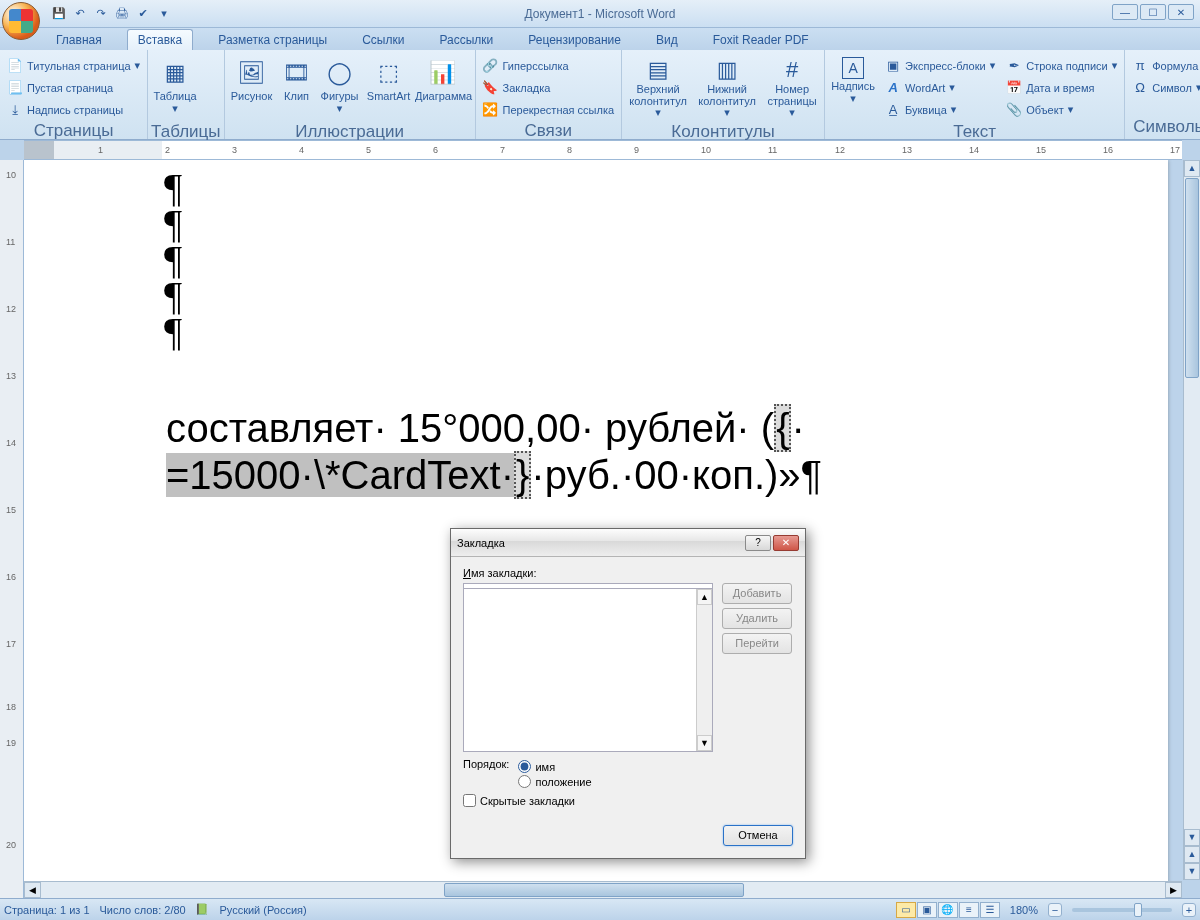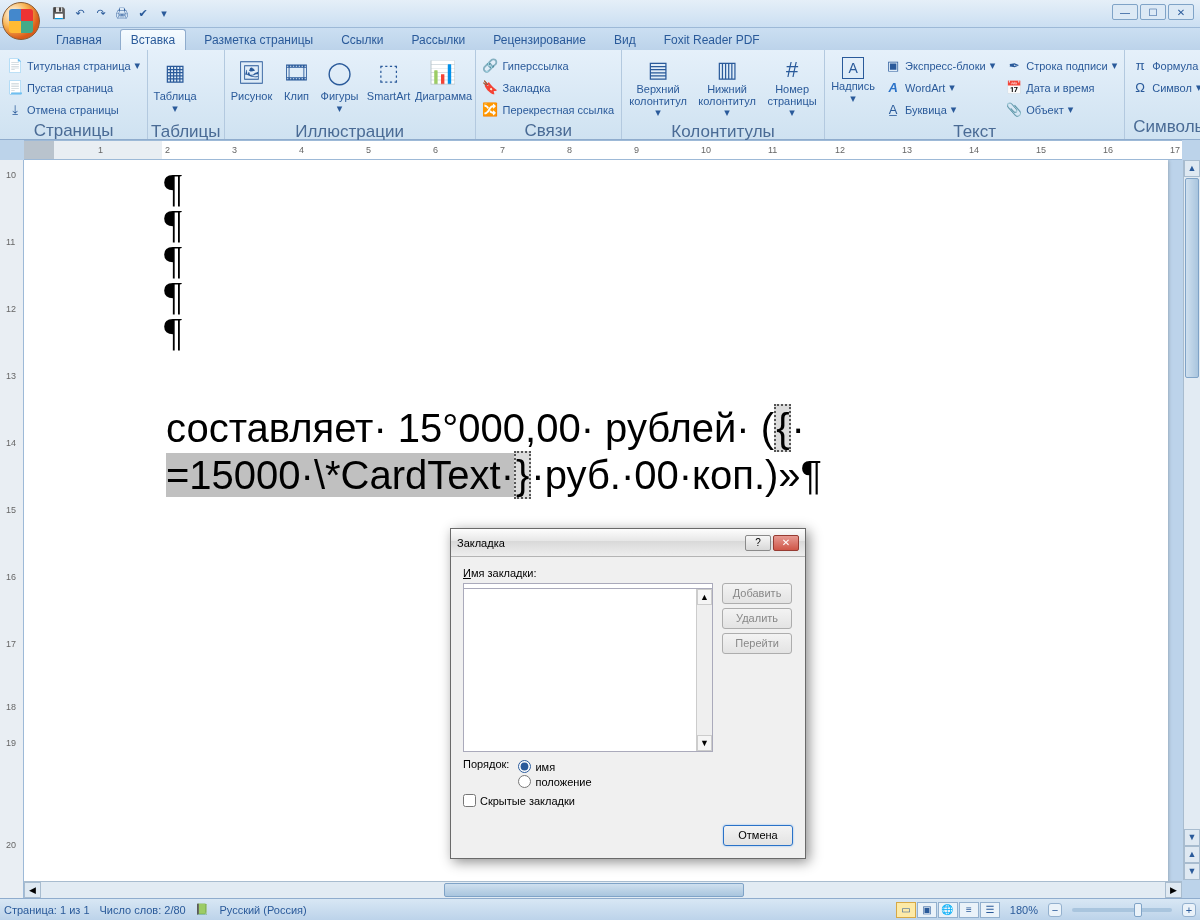--- a/index.html
+++ b/index.html
@@ -9,21 +9,21 @@
 .titlebar { height: 28px; background: linear-gradient(to bottom, #e5eff8, #cbdff2); display: flex; align-items: center; border-bottom: 1px solid #9db9d7; position: relative; }
 .office-btn { width: 38px; height: 38px; position: absolute; left: 2px; top: 2px; background: radial-gradient(circle at 30% 30%, #fff, #f7b24f 40%, #d95b1a 70%); border-radius: 50%; border: 1px solid #8a5a2e; z-index: 5; }
 .office-btn::after { content:""; position:absolute; inset:6px; background: conic-gradient(#e33 0 25%, #4a8 0 50%, #fb3 0 75%, #48c 0); border-radius:3px; }
 .qat { display: flex; gap: 3px; margin-left: 50px; align-items: center; }
 .qat .qbtn { width: 18px; height: 18px; display:flex; align-items:center; justify-content:center; color:#2a5a9a; border-radius:2px; }
 .titletext { position: absolute; left:0; right:0; text-align:center; color:#4a6b95; font-size:12px; pointer-events:none; }
 .winbtns { position:absolute; right:6px; top:4px; display:flex; gap:2px; }
 .winbtn { width:26px; height:16px; border:1px solid #7fa3c7; background:#dce9f5; border-radius:2px; display:flex; align-items:center; justify-content:center; color:#2a5a9a; font-size:10px; }
 
 
-.tabs { height: 22px; background: linear-gradient(to bottom, #cbdff2, #bcd3ea); display:flex; align-items:flex-end; padding-left: 46px; gap:8px; }
+.tabs { height: 22px; background: linear-gradient(to bottom, #cbdff2, #bcd3ea); display:flex; align-items:flex-end; padding-left: 46px; gap:15px; }
 .tab { padding: 3px 10px 3px; color:#2a5a9a; font-size:12px; border-top-left-radius:3px; border-top-right-radius:3px; }
 .tab.active { background: linear-gradient(to bottom, #f5fbff, #e5f0fa); border:1px solid #8faccd; border-bottom:none; color:#2a5a9a; }
 
 
 .ribbon { height: 90px; background: linear-gradient(to bottom, #e5f0fa, #cfe2f1); border-bottom:1px solid #8faccd; display:flex; }
 .group { border-right:1px solid #b3c9df; display:flex; flex-direction:column; height:100%; padding:2px 3px 0; }
 .group-body { flex:1; display:flex; align-items:flex-start; gap:3px; padding-top:3px; }
 .group-label { text-align:center; color:#4a6b95; font-size:17px; padding:1px 0 2px; }
 .rbtn { display:flex; flex-direction:column; align-items:center; justify-content:flex-start; width:48px; height:66px; padding:2px; border-radius:3px; color:#2a5a9a; font-size:11px; text-align:center; line-height:1.05; }
 .rbtn .ic { width:32px; height:32px; margin-bottom:2px; display:flex; align-items:center; justify-content:center; font-size:22px; }
@@ -100,20 +100,21 @@
 <div class="titlebar">
   <div class="office-btn"></div>
   <div class="qat">
     <div class="qbtn">💾</div>
     <div class="qbtn">↶</div>
     <div class="qbtn">↷</div>
     <div class="qbtn">🖨</div>
     <div class="qbtn">✔</div>
     <div class="qbtn">▾</div>
   </div>
+  <div class="titletext">Документ1 - Microsoft Word</div>
   <div class="winbtns">
     <div class="winbtn">—</div>
     <div class="winbtn">☐</div>
     <div class="winbtn">✕</div>
   </div>
 </div>
 
 <div class="tabs">
   <div class="tab">Главная</div>
   <div class="tab active">Вставка</div>
@@ -129,21 +130,21 @@
   <div class="group">
     <div class="group-body">
       <div class="smallstack">
         <div class="sbtn"><span class="sic">📄</span><span>Титульная страница</span> ▾</div>
         <div class="sbtn">
             <span class="sic">📃</span>
             <span>Пустая страница</span>
           </div>
         <div class="sbtn">
             <span class="sic">⤓</span>
-            <span>Отмена страницы</span>
+            <span>Надпись страницы</span>
           </div>
       </div>
     </div>
     <div class="group-label">Страницы</div>
   </div>
 
   <div class="group">
     <div class="group-body">
       <div class="rbtn">
           <span class="ic">▦</span>

